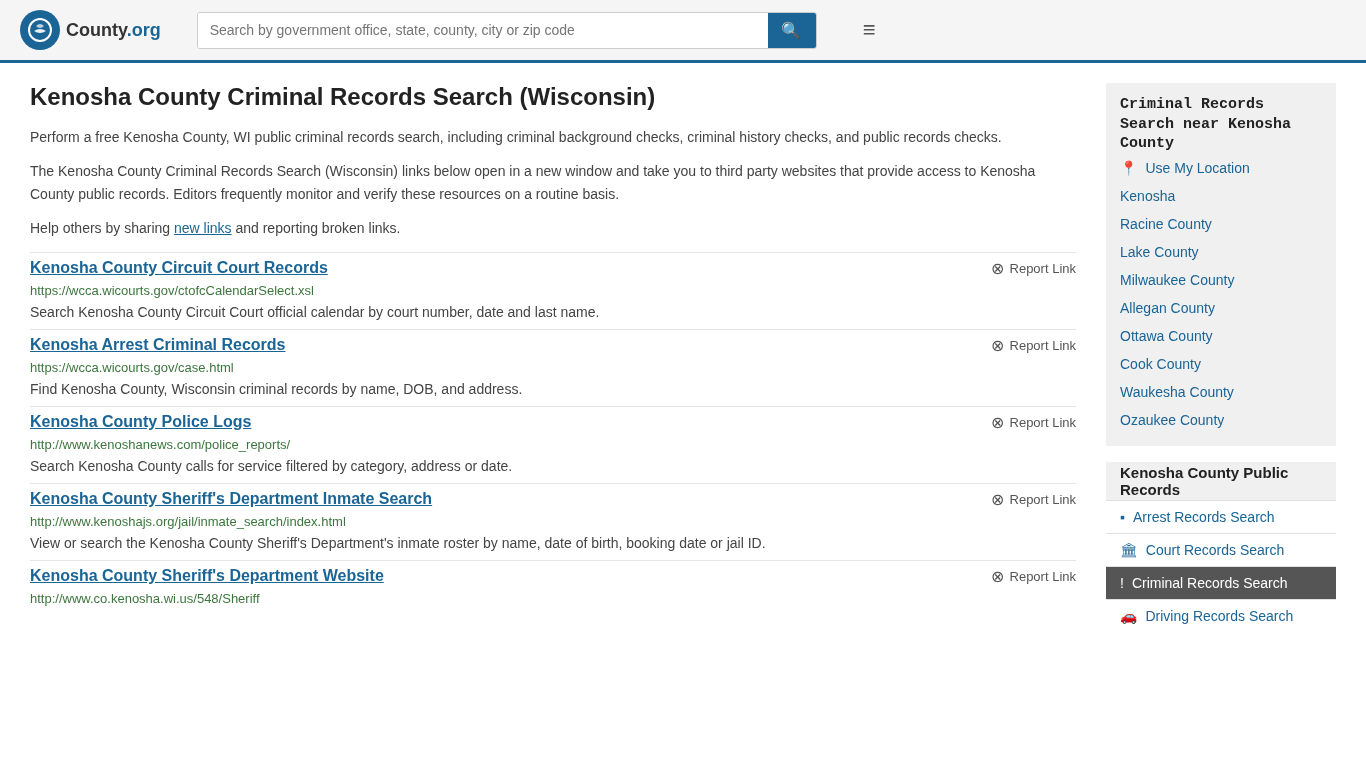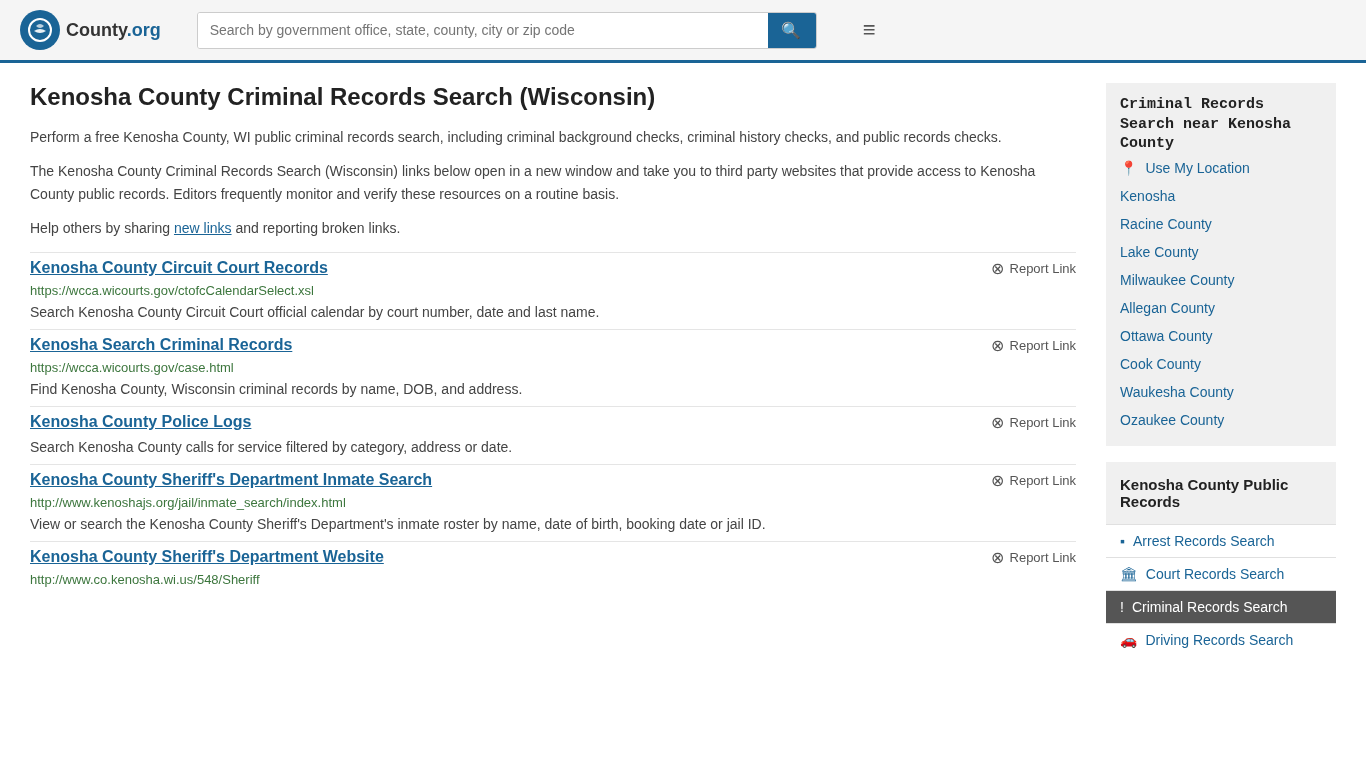--- a/index.html
+++ b/index.html
@@ -183,21 +183,21 @@
       font-size: 14px;
       color: #1a6496;
       text-decoration: none;
       cursor: pointer;
     }
     .sidebar-section-title {
       font-size: 15px;
       font-weight: bold;
       color: #222;
       background: #f0f0f0;
-      padding: 14px 14px;
+      padding: 2px 14px;
       margin-top: 16px;
     }
     .sidebar-record-item {
       display: flex;
       align-items: center;
       gap: 8px;
       padding: 8px 14px;
       font-size: 14px;
       color: #1a6496;
       text-decoration: none;
@@ -256,37 +256,38 @@
       <span class="report-link">
         <span class="report-icon">⊗</span>
         Report Link
       </span>
     </div>
     <div class="record-url">https://wcca.wicourts.gov/ctofcCalendarSelect.xsl</div>
     <div class="record-desc">Search Kenosha County Circuit Court official calendar by court number, date and last name.</div>
   </div>
         <div class="record-entry">
     <div class="record-header">
-      <span class="record-title">Kenosha Search Criminal Records</span>
+      <span class="record-title">Kenosha Arrest Criminal Records</span>
       <span class="report-link">
         <span class="report-icon">⊗</span>
         Report Link
       </span>
     </div>
     <div class="record-url">https://wcca.wicourts.gov/case.html</div>
     <div class="record-desc">Find Kenosha County, Wisconsin criminal records by name, DOB, and address.</div>
   </div>
         <div class="record-entry">
     <div class="record-header">
       <span class="record-title">Kenosha County Police Logs</span>
       <span class="report-link">
         <span class="report-icon">⊗</span>
         Report Link
       </span>
     </div>
+    <div class="record-url">http://www.kenoshanews.com/police_reports/</div>
     <div class="record-desc">Search Kenosha County calls for service filtered by category, address or date.</div>
   </div>
         <div class="record-entry">
     <div class="record-header">
       <span class="record-title">Kenosha County Sheriff's Department Inmate Search</span>
       <span class="report-link">
         <span class="report-icon">⊗</span>
         Report Link
       </span>
     </div>

